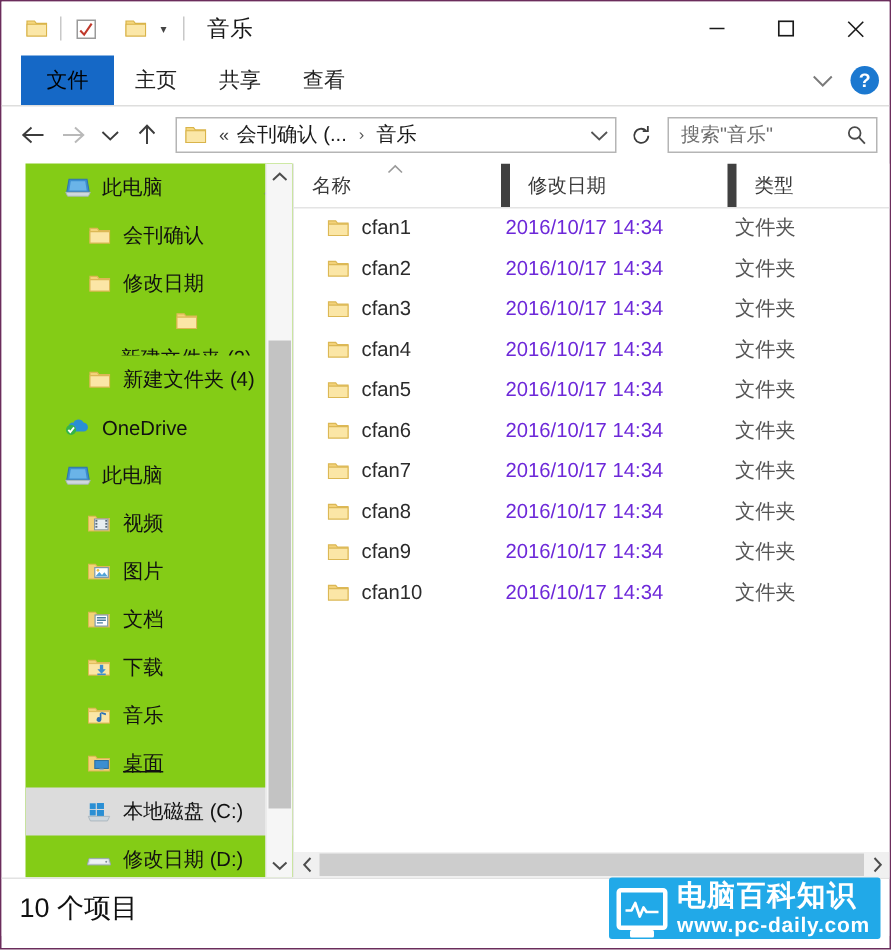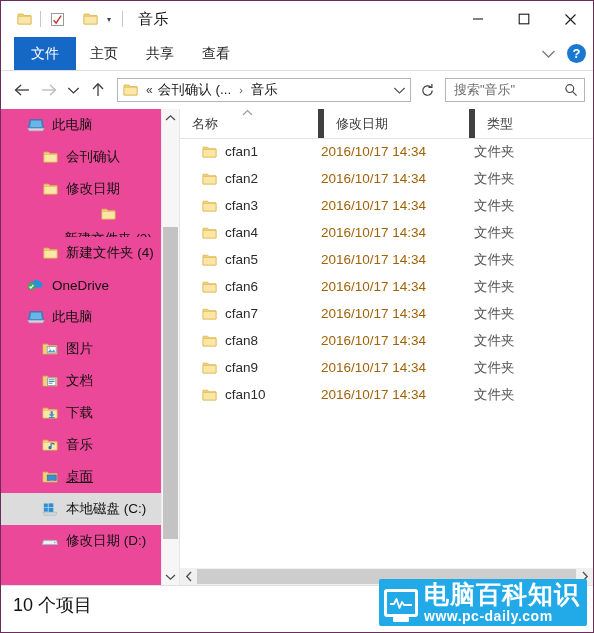--- a/index.html
+++ b/index.html
@@ -41,21 +41,21 @@
 
   
   .ribbon{
     height:33px;background:#ffffff;display:flex;align-items:stretch;
     position:relative;border-bottom:1px solid #dededd;
   }
   .tab{
     display:flex;align-items:center;justify-content:center;
     padding:0 14px;font-size:14px;color:#222;height:33px;box-sizing:border-box;
   }
-  .tab.file{background:#1568c6;color:#ffffff;margin-left:13px;padding:0 17px;}
+  .tab.file{background:#1568c6;color:#000000;margin-left:13px;padding:0 17px;}
   .ribbon-right{position:absolute;right:7px;top:0;height:33px;display:flex;align-items:center;gap:9px;}
   .chev-dn{width:20px;height:20px;display:flex;align-items:center;justify-content:center;}
   .helpbtn{width:19px;height:19px;border-radius:50%;background:#1b78d0;color:#fff;
     display:flex;align-items:center;justify-content:center;font-size:13px;font-weight:bold;}
 
   
   .addrbar{height:38px;background:#ffffff;display:flex;align-items:center;padding:0 8px;gap:0;}
   .navbtn{width:26px;height:26px;display:flex;align-items:center;justify-content:center;}
   .navbtn.wide{width:24px;}
   .crumbbox{
@@ -75,22 +75,22 @@
     display:flex;align-items:center;box-sizing:border-box;margin-left:6px;flex-shrink:0;
   }
   .search-ph{flex:1;font-size:13px;color:#6d6d6d;padding-left:8px;white-space:nowrap;}
   .search-ico{width:26px;display:flex;align-items:center;justify-content:center;}
 
   
   .body{position:relative;height:476px;display:flex;background:#fff;}
 
   
   .navpane{
-    position:relative;width:178px;height:476px;background:#ec4899;
-    overflow:hidden;flex-shrink:0;
+    position:relative;width:178px;height:476px;background:#84cc16;
+    overflow:hidden;flex-shrink:0;margin-left:16px;
   }
   .navlist{position:absolute;left:0;top:0;width:178px;}
   .navitem{
     height:32px;display:flex;align-items:center;gap:7px;
     font-size:13.5px;color:#111;white-space:nowrap;position:relative;
     padding-right:4px;
   }
   .navitem.sel{background:#dcdcdc;}
   .navitem .nlabel{overflow:hidden;text-overflow:ellipsis;}
   .pin{position:absolute;right:8px;top:8px;}
@@ -119,21 +119,21 @@
   .col + .col{border-left:6px solid #404040;}
   .col.name{width:138px;}
   .col.date{width:151px;}
   .col.type{width:100px;}
   .sortmark{position:absolute;left:62px;top:-1px;font-size:9px;color:#8a8a8a;}
 
   .rows{position:absolute;left:0;top:29px;right:0;bottom:0;overflow:hidden;}
   .row{height:27px;display:flex;align-items:center;}
   .cell{font-size:13.5px;color:#2b2b2b;white-space:nowrap;box-sizing:border-box;}
   .cell.name{width:138px;display:flex;align-items:center;gap:8px;padding-left:22px;}
-  .cell.date{width:151px;color:#a16207;padding-left:3px;}
+  .cell.date{width:151px;color:#6d28d9;padding-left:3px;}
   .cell.type{width:100px;color:#555;padding-left:5px;}
 
   
   .hsb{
     position:absolute;left:0;right:0;bottom:0;height:17px;background:#f0f0f0;
     display:flex;align-items:center;
   }
   .hsb-arrow{width:17px;height:17px;display:flex;align-items:center;justify-content:center;flex-shrink:0;}
   .hsb-track{flex:1;height:17px;background:#f0f0f0;position:relative;}
   .hsb-thumb{position:absolute;left:0;top:1px;height:15px;width:100%;background:#cdcdcd;}
@@ -153,21 +153,21 @@
   }
   .wm-monitor{
     width:34px;height:28px;box-sizing:border-box;border:3px solid #ffffff;border-radius:3px;
     display:flex;align-items:center;justify-content:center;position:relative;margin-right:6px;
   }
   .wm-monitor:after{
     content:"";position:absolute;bottom:-8px;left:50%;transform:translateX(-50%);
     width:16px;height:5px;background:#ffffff;border-radius:1px;
   }
   .wm-txt{display:flex;flex-direction:column;line-height:1;}
-  .wm-cn{font-size:25px;font-weight:bold;color:#ffffff;letter-spacing:1px;}
+  .wm-cn{font-size:19px;font-weight:bold;color:#ffffff;letter-spacing:1px;}
   .wm-url{font-size:14px;font-weight:bold;color:#ffffff;letter-spacing:.5px;margin-top:2px;}
 </style>
 </head>
 <body>
 
 <div class="window">
 
   <div class="titlebar">
     <div class="qat">
       <span class="qat-ico">
@@ -362,20 +362,37 @@
                 <path d="M4.2 2.8h9.6l1 6.2H3.2z" fill="#6ab4e8"></path>
                 <path d="M.8 10.2h16.4l-1.3 2.6H2.1z" fill="#cfd8de" stroke="#a9b5bd" stroke-width=".6"></path>
               </svg>
             </span>
             <span class="nlabel">此电脑</span>
           </div>
           <div class="navitem" style="padding-left: 40px;">
             <span class="nav-ico">
               <svg width="16" height="14" viewBox="0 0 16 14">
                 <path d="M1 2.2h4.6l1.1 1.4H15V12H1z" fill="#f3d27a" stroke="#dcb855" stroke-width=".7"></path>
+                <rect x="5" y="4" width="9" height="7.2" fill="#e8eef2" stroke="#8a99a5" stroke-width=".7"></rect>
+                <g fill="#5b6c78">
+                  <rect x="5.6" y="4.6" width="1.3" height="1.2"></rect>
+                  <rect x="5.6" y="6.6" width="1.3" height="1.2"></rect>
+                  <rect x="5.6" y="8.6" width="1.3" height="1.2"></rect>
+                  <rect x="12.2" y="4.6" width="1.3" height="1.2"></rect>
+                  <rect x="12.2" y="6.6" width="1.3" height="1.2"></rect>
+                  <rect x="12.2" y="8.6" width="1.3" height="1.2"></rect>
+                </g>
+              </svg>
+            </span>
+            <span class="nlabel">视频</span>
+          </div>
+          <div class="navitem" style="padding-left: 40px;">
+            <span class="nav-ico">
+              <svg width="16" height="14" viewBox="0 0 16 14">
+                <path d="M1 2.2h4.6l1.1 1.4H15V12H1z" fill="#f3d27a" stroke="#dcb855" stroke-width=".7"></path>
                 <rect x="5.2" y="4.4" width="9" height="6.6" fill="#ffffff" stroke="#7f9aa8" stroke-width=".8"></rect>
                 <path d="M5.6 10.3l2.6-3 1.8 2 1.6-1.8 2.2 2.8z" fill="#53a3d8"></path>
                 <circle cx="7.3" cy="6.2" r="0.9" fill="#f0c24a"></circle>
               </svg>
             </span>
             <span class="nlabel">图片</span>
           </div>
           <div class="navitem" style="padding-left: 40px;">
             <span class="nav-ico">
               <svg width="16" height="14" viewBox="0 0 16 14">

